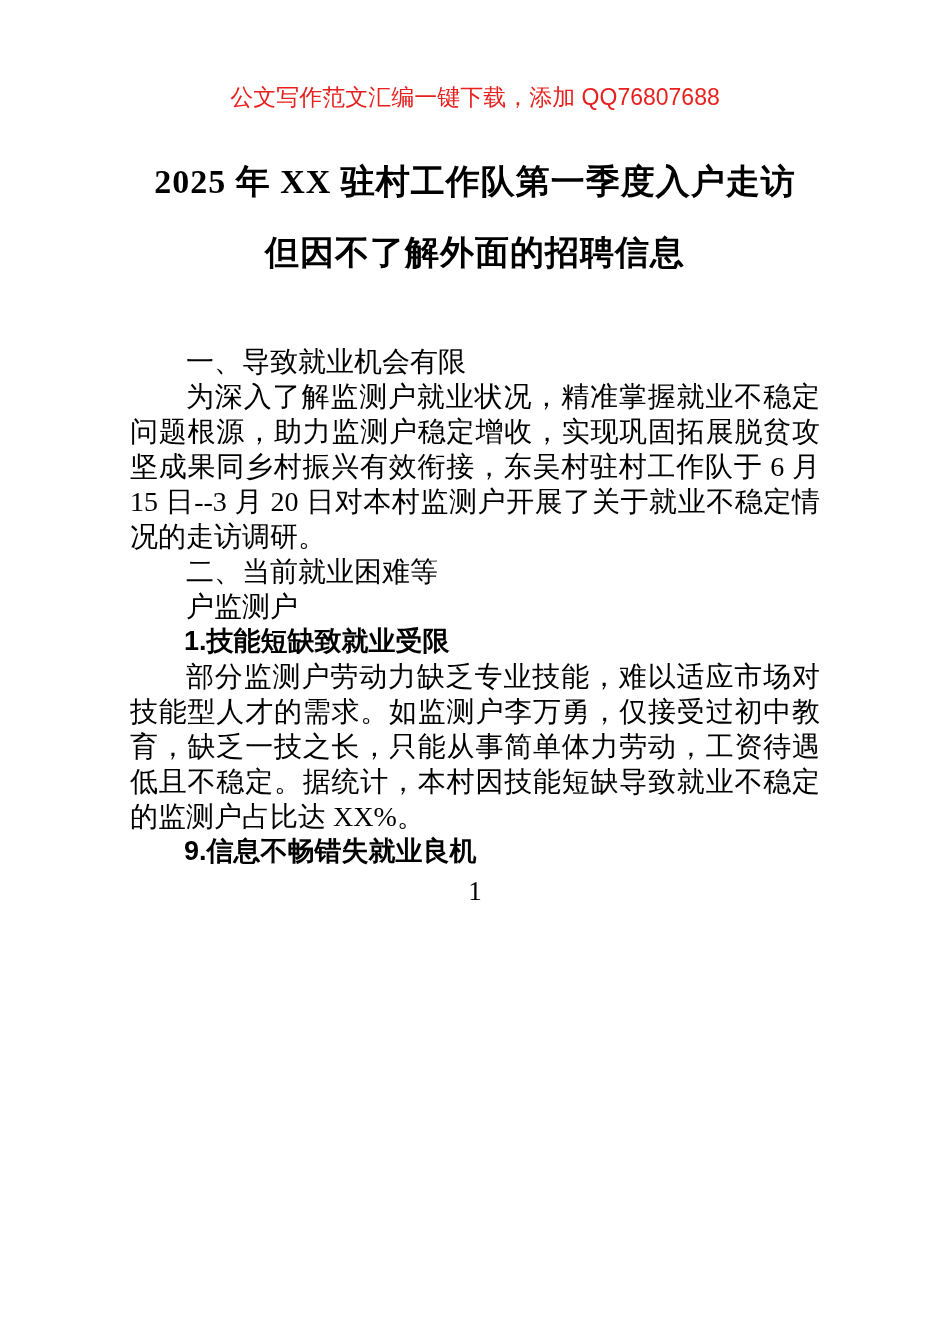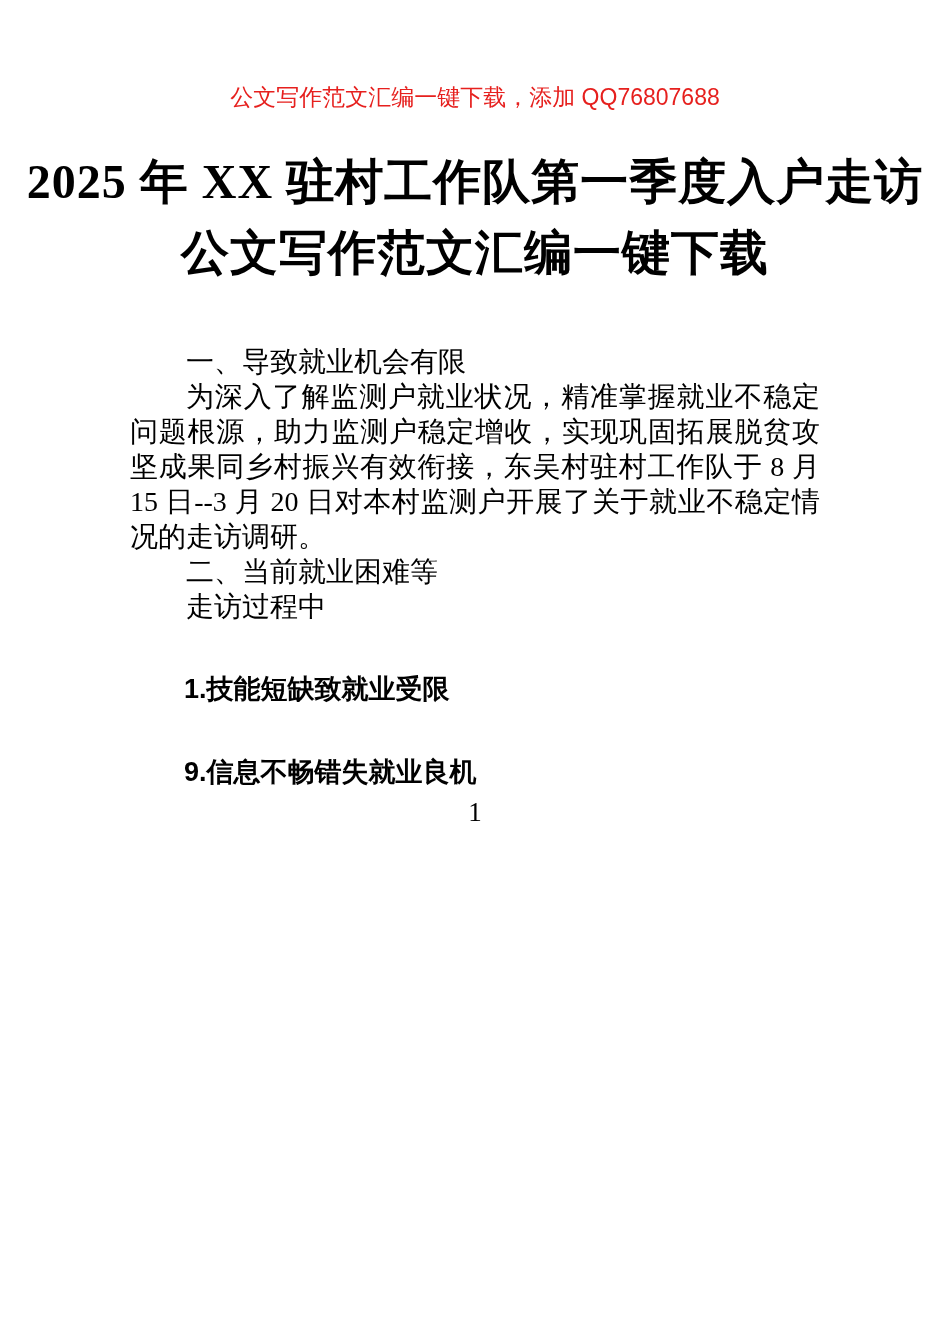--- a/index.html
+++ b/index.html
@@ -21,21 +21,21 @@
     padding-top: 84px;
     text-align: center;
     font-size: 23px;
     line-height: 26px;
     font-family: "Liberation Sans", "DejaVu Sans", sans-serif;
     color: #e6201e;
   }
   .doc-title {
     margin: 36px 0 0 0;
     text-align: center;
-    font-size: 48px;
+    font-size: 34px;
     line-height: 71px;
     font-weight: bold;
     letter-spacing: 1px;
   }
   .doc-title .title-line {
     display: block;
   }
   .content {
     width: 690px;
     margin: 56px auto 0 auto;
@@ -45,45 +45,45 @@
   }
   .content p {
     margin: 0;
     padding: 0;
     text-indent: 2em;
   }
   .content p.bold-sub {
     font-weight: bold;
     font-family: "Liberation Sans", "DejaVu Sans", sans-serif;
     font-size: 27px;
-    margin-top: 48px;
   }
   .page-number {
     margin-top: 6px;
     text-align: center;
     font-size: 27px;
     line-height: 32px;
   }
 </style>
 </head>
 <body>
 
 <div class="page">
 
   <div class="promo" style="color: rgb(230, 32, 30);">公文写作范文汇编一键下载，添加 QQ76807688</div>
 
   <h1 class="doc-title">
     <span class="title-line">2025 年 XX 驻村工作队第一季度入户走访</span>
-    <span class="title-line">公文写作范文汇编一键下载</span>
+    <span class="title-line">但因不了解外面的招聘信息</span>
   </h1>
 
   <div class="content">
     <p class="heading">一、导致就业机会有限</p>
-    <p>为深入了解监测户就业状况，精准掌握就业不稳定问题根源，助力监测户稳定增收，实现巩固拓展脱贫攻坚成果同乡村振兴有效衔接，东吴村驻村工作队于 8 月 15 日--3 月 20 日对本村监测户开展了关于就业不稳定情况的走访调研。</p>
+    <p>为深入了解监测户就业状况，精准掌握就业不稳定问题根源，助力监测户稳定增收，实现巩固拓展脱贫攻坚成果同乡村振兴有效衔接，东吴村驻村工作队于 6 月 15 日--3 月 20 日对本村监测户开展了关于就业不稳定情况的走访调研。</p>
     <p class="heading">二、当前就业困难等</p>
-    <p class="heading">走访过程中</p>
+    <p class="heading">户监测户</p>
     <p class="bold-sub">1.技能短缺致就业受限</p>
+    <p>部分监测户劳动力缺乏专业技能，难以适应市场对技能型人才的需求。如监测户李万勇，仅接受过初中教育，缺乏一技之长，只能从事简单体力劳动，工资待遇低且不稳定。据统计，本村因技能短缺导致就业不稳定的监测户占比达 XX%。</p>
     <p class="bold-sub">9.信息不畅错失就业良机</p>
   </div>
 
   <div class="page-number">1</div>
 
 </div>
 
 </body></html>

